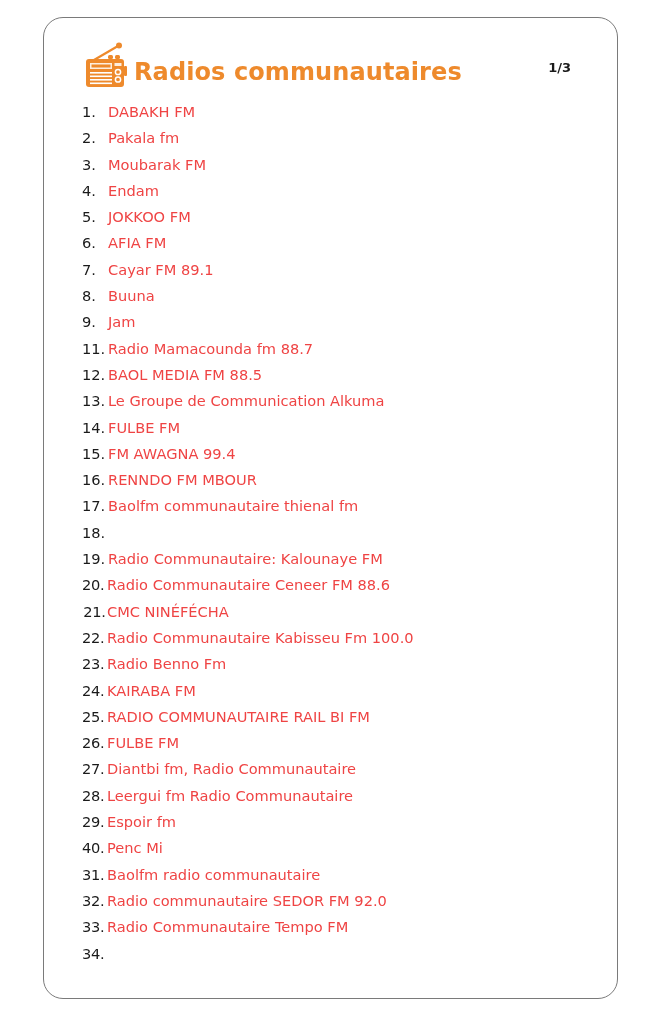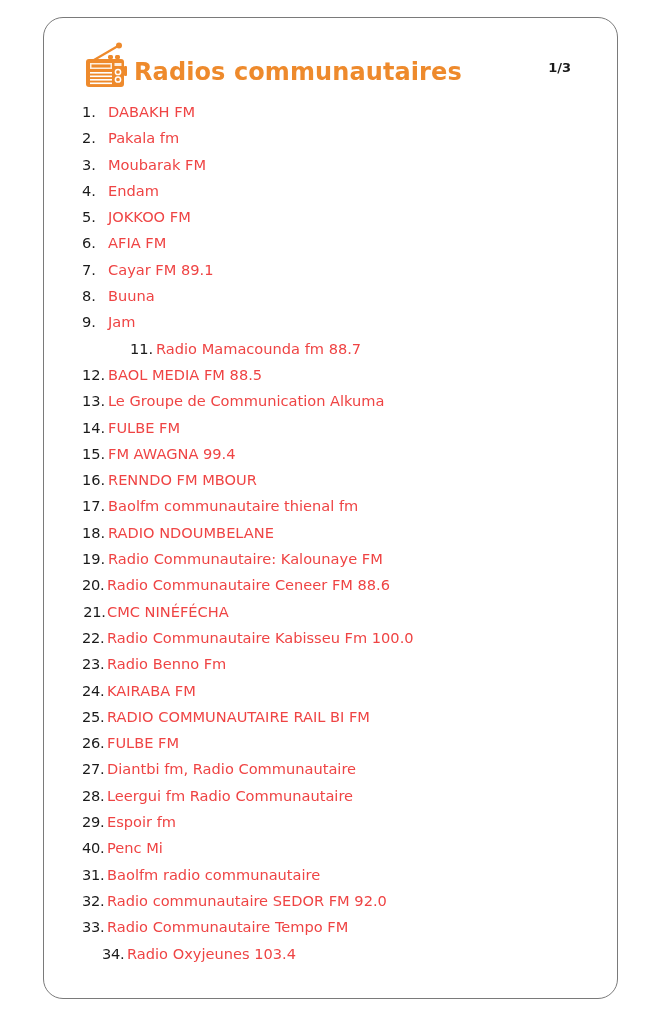--- a/index.html
+++ b/index.html
@@ -146,21 +146,21 @@
       </li>
       <li class="station-item">
         <span class="station-num" style="width: 26px;">8.</span>
         <span class="station-name">Buuna</span>
       </li>
       <li class="station-item">
         <span class="station-num" style="width: 26px;">9.</span>
         <span class="station-name">Jam</span>
       </li>
       <li class="station-item">
-        <span class="station-num" style="width: 26px; margin-left: 48px;">11.</span>
+        <span class="station-num" style="width: 26px;">11.</span>
         <span class="station-name">Radio Mamacounda fm 88.7</span>
       </li>
       <li class="station-item">
         <span class="station-num" style="width: 26px;">12.</span>
         <span class="station-name">BAOL MEDIA FM 88.5</span>
       </li>
       <li class="station-item">
         <span class="station-num" style="width: 26px;">13.</span>
         <span class="station-name">Le Groupe de Communication Alkuma</span>
       </li>
@@ -175,21 +175,20 @@
       <li class="station-item">
         <span class="station-num" style="width: 26px;">16.</span>
         <span class="station-name">RENNDO FM MBOUR</span>
       </li>
       <li class="station-item">
         <span class="station-num" style="width: 26px;">17.</span>
         <span class="station-name">Baolfm communautaire thienal fm</span>
       </li>
       <li class="station-item">
         <span class="station-num" style="width: 26px;">18.</span>
-        <span class="station-name">RADIO NDOUMBELANE</span>
       </li>
       <li class="station-item">
         <span class="station-num" style="width: 26px;">19.</span>
         <span class="station-name">Radio Communautaire: Kalounaye FM</span>
       </li>
       <li class="station-item">
         <span class="station-num" style="width: 25px; letter-spacing: -0.3px;">20.</span>
         <span class="station-name">Radio Communautaire Ceneer FM 88.6</span>
       </li>
       <li class="station-item">
@@ -238,17 +237,16 @@
       </li>
       <li class="station-item">
         <span class="station-num" style="width: 25px; letter-spacing: -0.3px;">32.</span>
         <span class="station-name">Radio communautaire SEDOR FM 92.0</span>
       </li>
       <li class="station-item">
         <span class="station-num" style="width: 25px; letter-spacing: -0.3px;">33.</span>
         <span class="station-name">Radio Communautaire Tempo FM</span>
       </li>
       <li class="station-item">
-        <span class="station-num" style="width: 25px; letter-spacing: -0.3px; margin-left: 20px;">34.</span>
-        <span class="station-name">Radio Oxyjeunes 103.4</span>
+        <span class="station-num" style="width: 25px; letter-spacing: -0.3px;">34.</span>
       </li>
     </ul>
 </div>
 
 </body></html>

